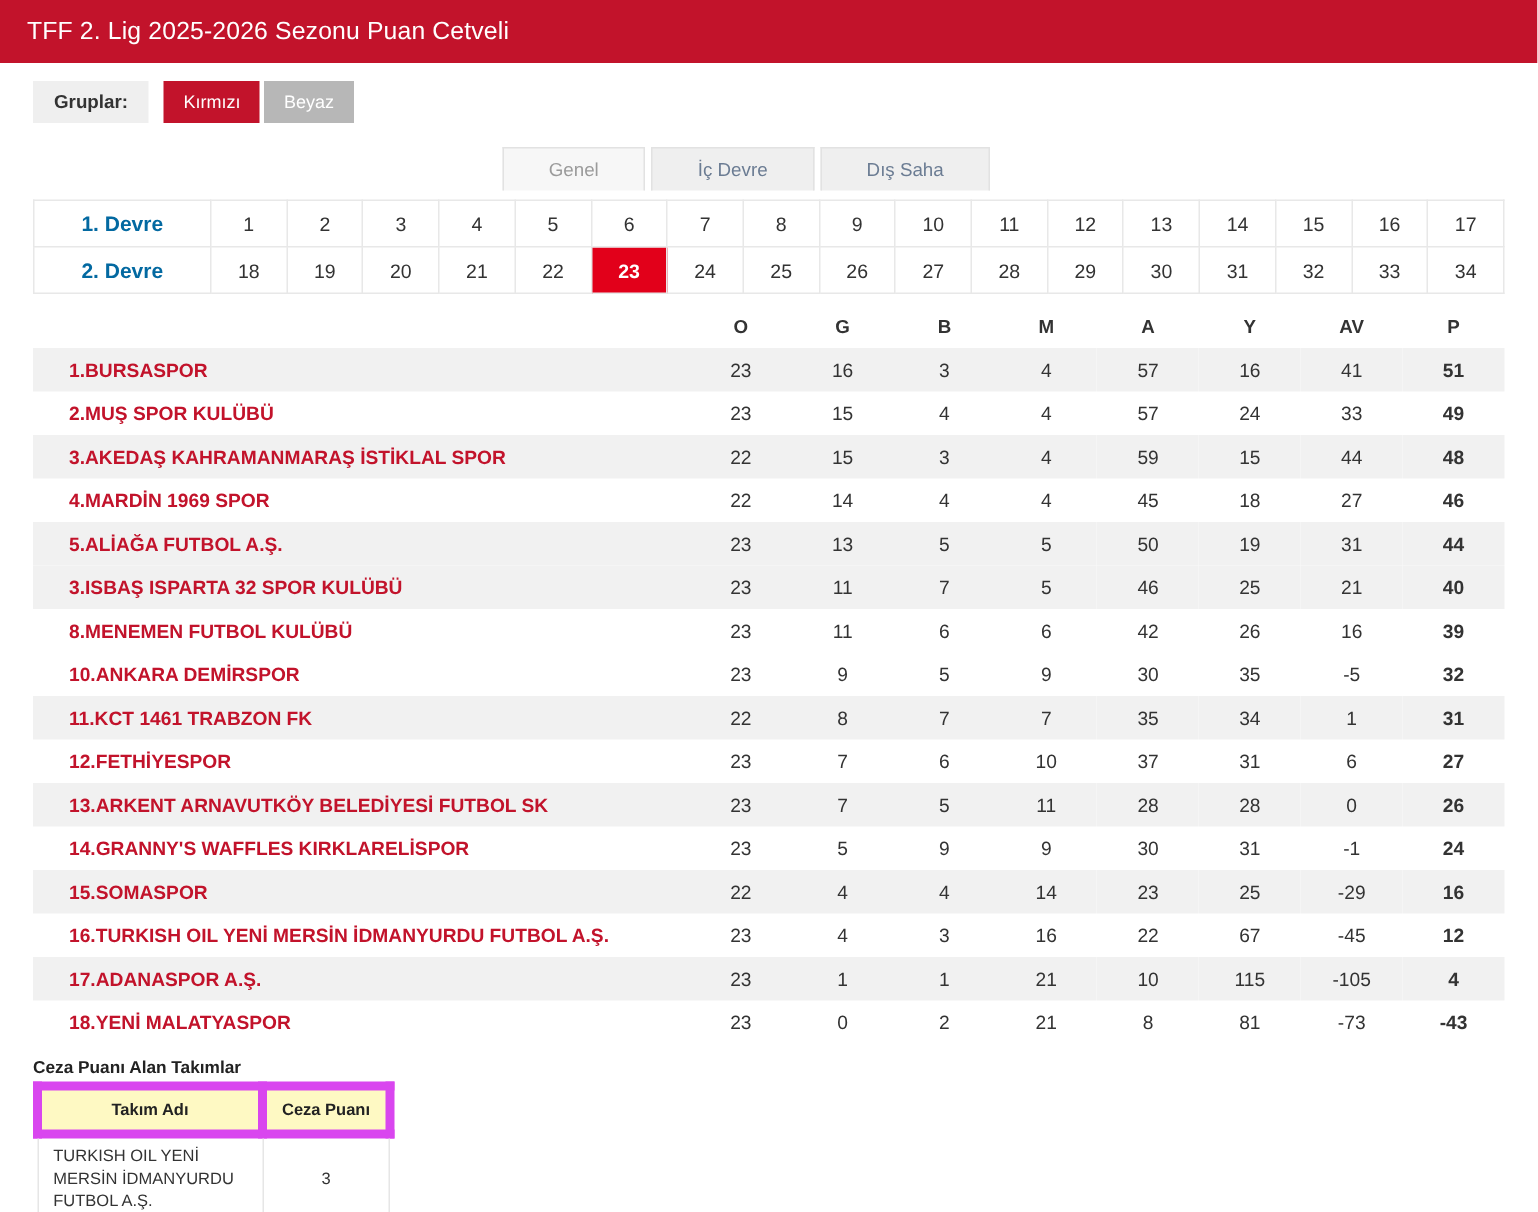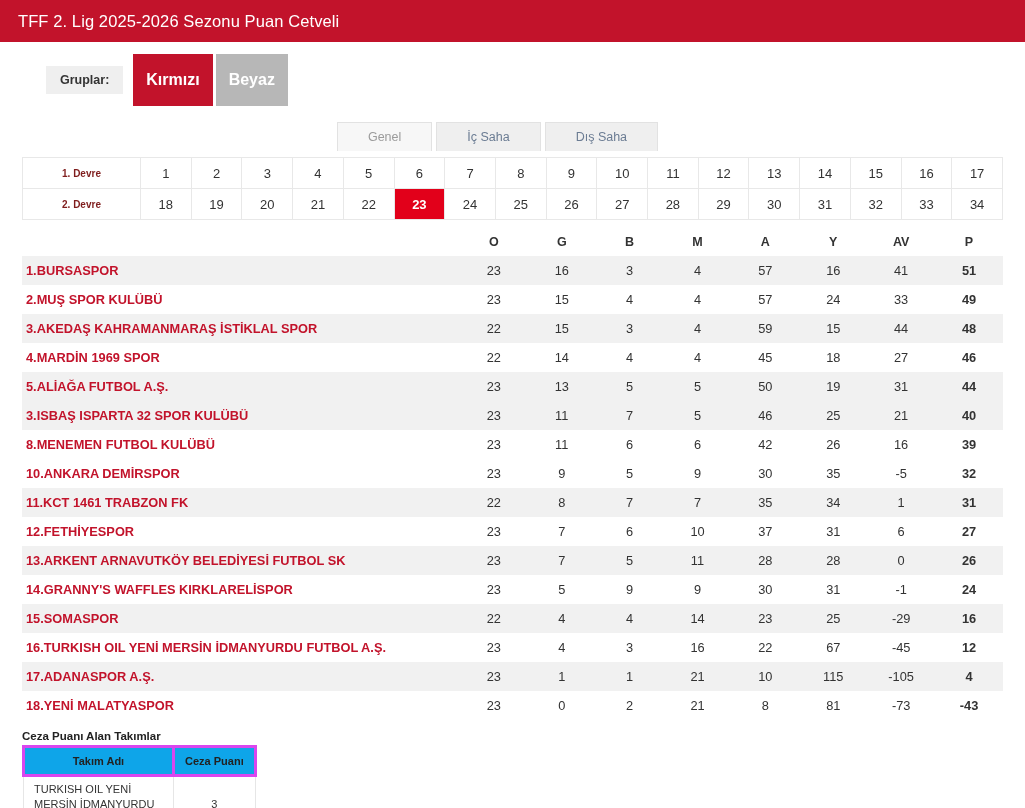--- a/index.html
+++ b/index.html
@@ -26,36 +26,35 @@
   .title-bar .title {
     font-size: 16.5px;
     font-weight: normal;
     letter-spacing: 0.1px;
   }
   
   .groups-row {
     display: flex;
     align-items: center;
     padding: 12px 0 6px 22px;
-    margin-left: 24px;
   }
   .groups-label {
     background: #efefef;
     color: #333;
     font-size: 12.5px;
     font-weight: bold;
     padding: 7px 14px;
     margin-right: 10px;
     white-space: nowrap;
   }
   .group-btn {
-    font-size: 16px;
-    font-weight: bold;
+    font-size: 12px;
+    font-weight: normal;
     color: #fff;
-    padding: 17px 13px;
+    padding: 7px 13px;
     margin-right: 3px;
     border: none;
     cursor: pointer;
     font-family: "Liberation Sans", sans-serif;
   }
   .group-btn.red { background: #c2132b; }
   .group-btn.white { background: #b7b7b7; }
   
   .venue-tabs {
     display: flex;
@@ -88,23 +87,23 @@
   }
   .weeks td {
     border: 1px solid #e8e8e8;
     text-align: center;
     font-size: 13px;
     height: 31px;
     color: #333;
   }
   .weeks td.devre {
     width: 118px;
-    color: #7f1d1d;
-    font-weight: bold;
-    font-size: 10px;
+    color: #0369a1;
+    font-weight: bold;
+    font-size: 14px;
   }
   .weeks td.week { cursor: pointer; }
   .weeks td.sel {
     background: #e2001a;
     color: #fff;
     font-weight: bold;
   }
   
   .standings {
     margin: 8px 22px 0 22px;
@@ -114,21 +113,21 @@
   }
   .standings th {
     font-size: 12.5px;
     font-weight: bold;
     color: #333;
     padding: 7px 0;
     text-align: center;
   }
   .standings th.team-col, .standings td.team-col {
     text-align: left;
-    padding-left: 4px;
+    padding-left: 24px;
     width: 400px;
   }
   .standings td {
     font-size: 12.8px;
     color: #333;
     padding: 7px 0;
     text-align: center;
     height: 25px;
   }
   .standings tr.odd td { background: #f1f1f1; }
@@ -149,22 +148,22 @@
   .penalty {
     margin: 0 22px;
     border-collapse: collapse;
     border: 1px solid #e0e0e0;
   }
   .penalty th {
     font-size: 11px;
     font-weight: bold;
     color: #222;
     padding: 7px 10px;
-    border: 3px solid #d946ef;
-    background: #0ea5e9;
+    border: 6px solid #d946ef;
+    background: #fef9c3;
     text-align: center;
     margin-top: 12px;
   }
   .penalty td {
     font-size: 11px;
     color: #333;
     padding: 5px 10px;
     border: 1px solid #e6e6e6;
     text-align: center;
   }
@@ -180,21 +179,21 @@
   </div>
 
   <div class="groups-row">
     <span class="groups-label">Gruplar:</span>
     <button class="group-btn red">Kırmızı</button>
     <button class="group-btn white">Beyaz</button>
   </div>
 
   <div class="venue-tabs">
     <div class="venue-tab active">Genel</div>
-    <div class="venue-tab link">İç Saha</div>
+    <div class="venue-tab link">İç Devre</div>
     <div class="venue-tab link">Dış Saha</div>
   </div>
 
   <table class="weeks">
     <tbody>
       <tr>
         <td class="devre">1. Devre</td>
         <td class="week">1</td>
         <td class="week">2</td>
         <td class="week">3</td>

